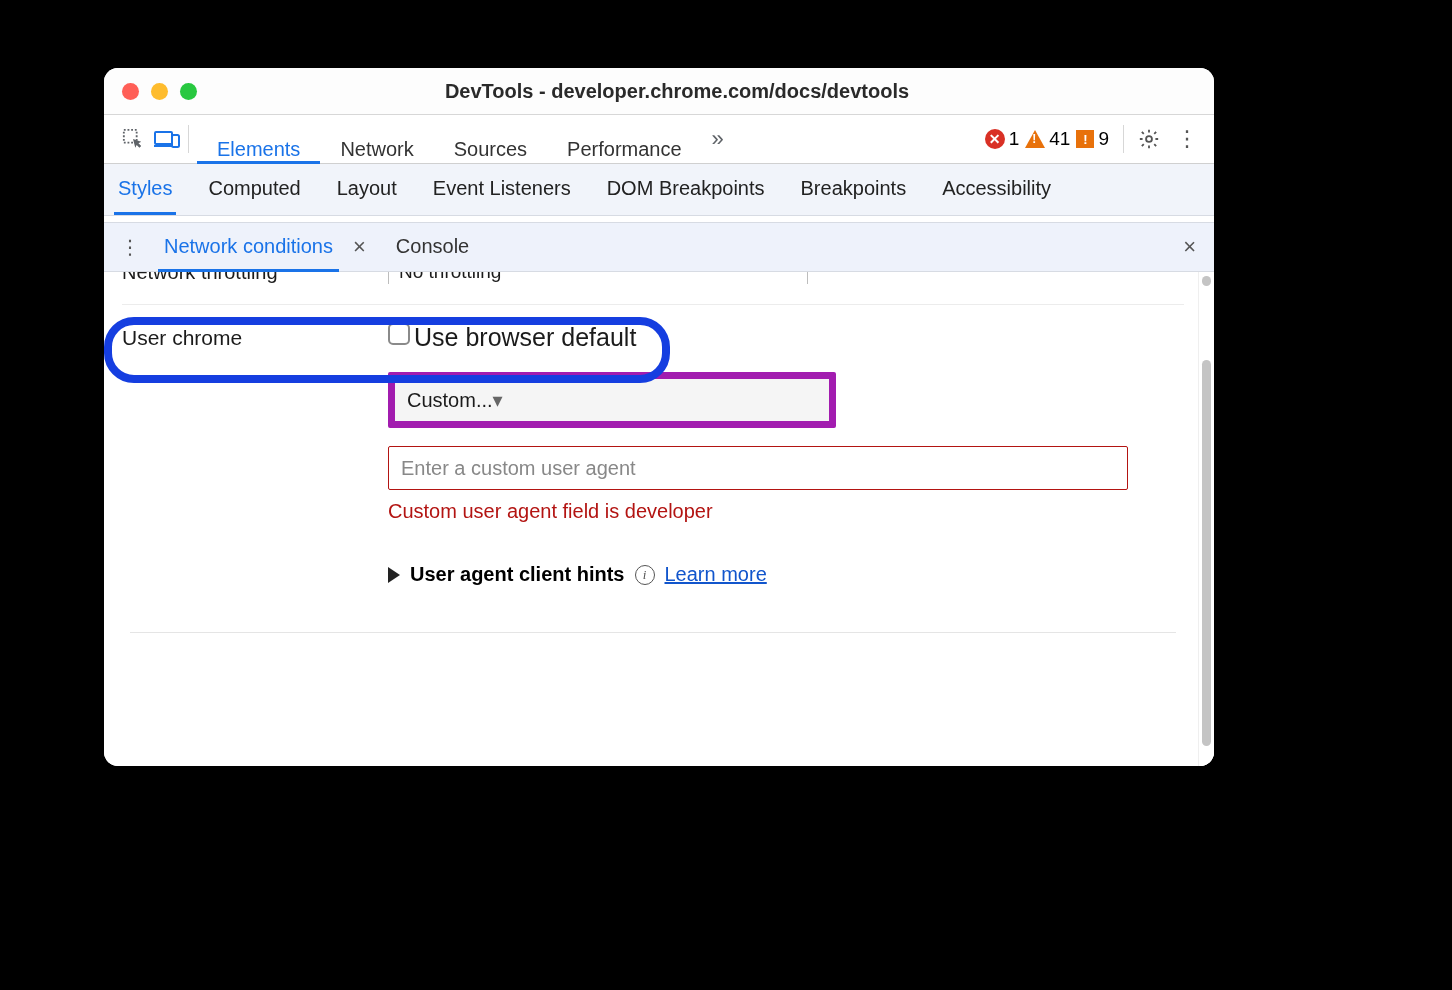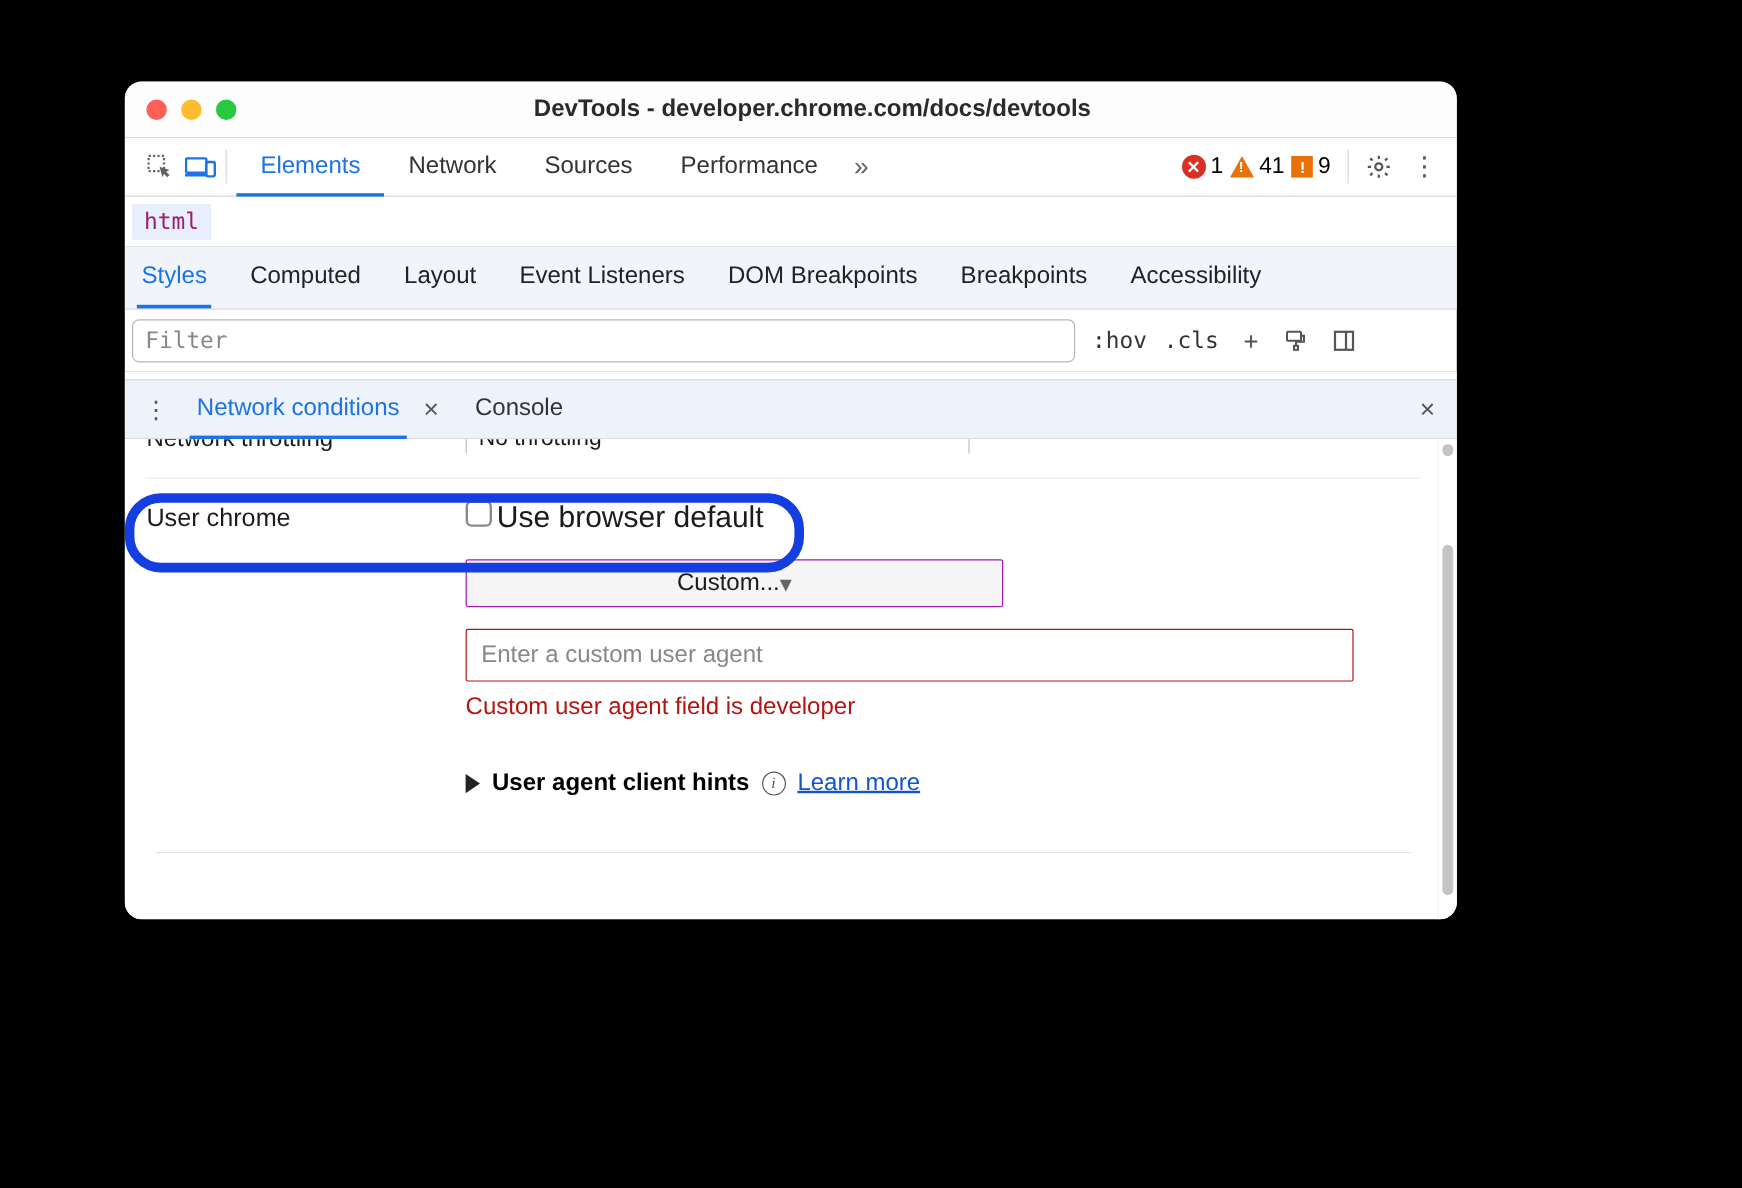--- a/index.html
+++ b/index.html
@@ -55,21 +55,21 @@
   .tabbar .iconbtn {
     width: 34px; height: 34px; display: flex; align-items: center; justify-content: center;
     color: #5f6368;
   }
   .tabbar .sep {
     width: 1px; height: 28px; background: #d7d7d7; margin: 0 8px 0 4px;
   }
   .tabs-main { display: flex; align-items: stretch; height: 100%; }
   .tab-main {
     padding: 0 20px;
-    display: flex; align-items: center;
+    display: flex; align-items: flex-end;
     font-size: 20px; color: #333;
     border-bottom: 3px solid transparent;
     margin-bottom: -1px;
     cursor: default;
   }
   .tab-main.active { color: #1a73e8; border-bottom-color: #1a73e8; }
   .chevrons { color: #5f6368; font-size: 22px; padding: 0 10px; }
   .spacer { flex: 1; }
   .badges { display: flex; align-items: center; gap: 6px; font-size: 19px; }
   .b-err { display: flex; align-items: center; gap: 4px; }
@@ -156,23 +156,23 @@
   .highlight {
     position: absolute;
     left: 0px; top: 45px;
     width: 566px; height: 66px;
     border: 8px solid #153ee0;
     border-radius: 30px;
     pointer-events: none;
   }
   .selrow { margin-top: 20px; margin-left: 266px; }
   .select2 {
-    width: 448px; height: 40px;
-    border: 1px solid #a21caf; border-radius: 2px;
-    display:flex; align-items:center; justify-content: center;
+    width: 448px; height: 56px;
+    border: 7px solid #a21caf; border-radius: 2px;
+    display:flex; align-items:center; justify-content: flex-start;
     padding: 0 12px; font-size: 20px; color:#1b1b1b; background:#f5f5f5;
   }
   .caret { color:#666; }
   .uainput {
     margin-top: 18px; margin-left: 266px;
     width: 740px; height: 44px;
     border: 1.5px solid #b31412; border-radius: 2px;
     font-size: 20px; color:#888; padding: 0 12px;
     display:flex; align-items:center;
   }
@@ -271,55 +271,31 @@
     <div class="sep" style="margin:0 6px 0 14px"></div>
     <div class="gear">
       <svg width="22" height="22" viewBox="0 0 24 24" fill="none" stroke="#555" stroke-width="2">
           <circle cx="12" cy="12" r="3.2"></circle>
           <path d="M12 2v3M12 19v3M4.2 4.2l2.1 2.1M17.7 17.7l2.1 2.1M2 12h3M19 12h3M4.2 19.8l2.1-2.1M17.7 6.3l2.1-2.1"></path>
         </svg>
     </div>
     <div class="kebab">⋮</div>
   </div>
 
-  <div class="crumb">
-    <span class="chip">html</span>
-  </div>
 
   <div class="subtabs">
     <div class="subtab active"><span>Styles</span></div>
     <div class="subtab"><span>Computed</span></div>
     <div class="subtab"><span>Layout</span></div>
     <div class="subtab"><span>Event Listeners</span></div>
     <div class="subtab"><span>DOM Breakpoints</span></div>
     <div class="subtab"><span>Breakpoints</span></div>
     <div class="subtab"><span>Accessibility</span></div>
   </div>
 
-  <div class="filterrow">
-    <div class="filterbox">
-      <span>Filter</span>
-    </div>
-    <span class="txt">:hov</span>
-    <span class="txt">.cls</span>
-    <span class="ic plus">+</span>
-    <span class="ic">
-      <svg width="20" height="20" viewBox="0 0 24 24" fill="none" stroke="#555" stroke-width="2">
-          <rect x="3" y="3" width="14" height="9" rx="1"></rect>
-          <path d="M17 7h3v6h-8v4"></path>
-          <rect x="10" y="17" width="4" height="4"></rect>
-        </svg>
-    </span>
-    <span class="ic">
-      <svg width="20" height="20" viewBox="0 0 24 24" fill="none" stroke="#555" stroke-width="2.2">
-          <rect x="3" y="3" width="18" height="18"></rect>
-          <line x1="14" y1="3" x2="14" y2="21"></line>
-        </svg>
-    </span>
-  </div>
 
   <div class="behind"></div>
 
   <div class="drawerbar">
     <span class="kebab2">⋮</span>
     <div class="drawertab active"><span>Network conditions</span></div>
     <span class="x">×</span>
     <div class="drawertab" style="margin-left:10px"><span>Console</span></div>
     <div class="spacer"></div>
     <span class="bigx">×</span>

